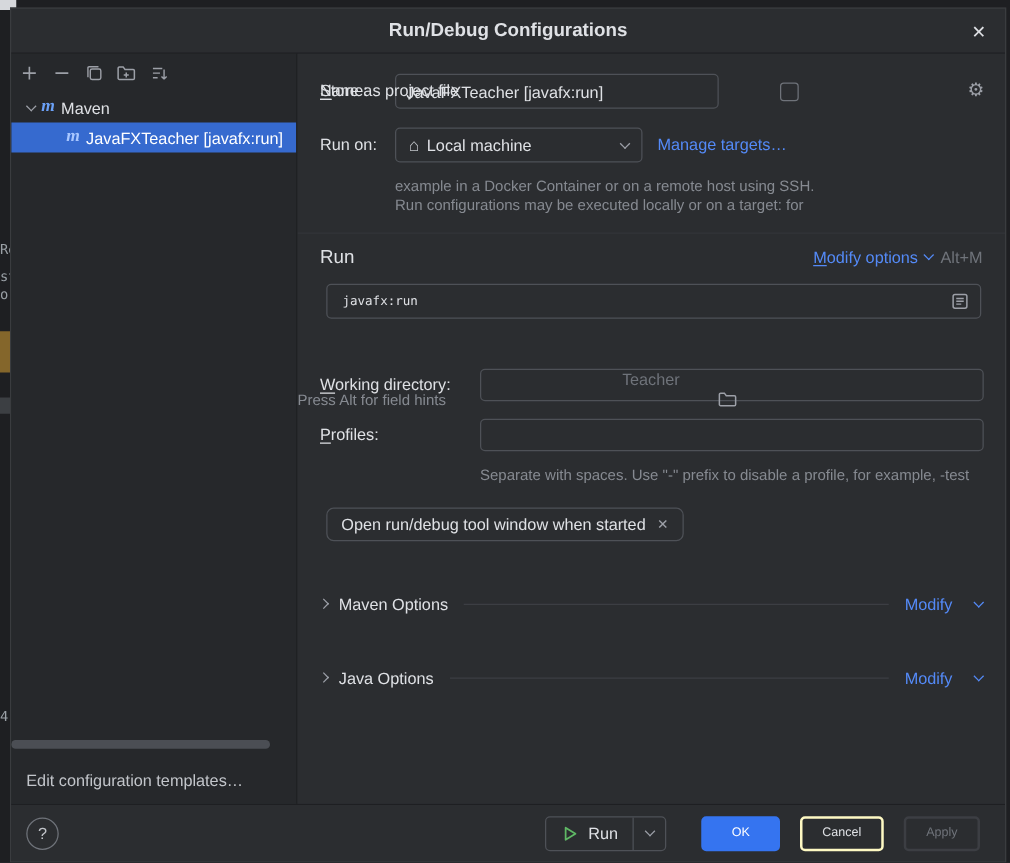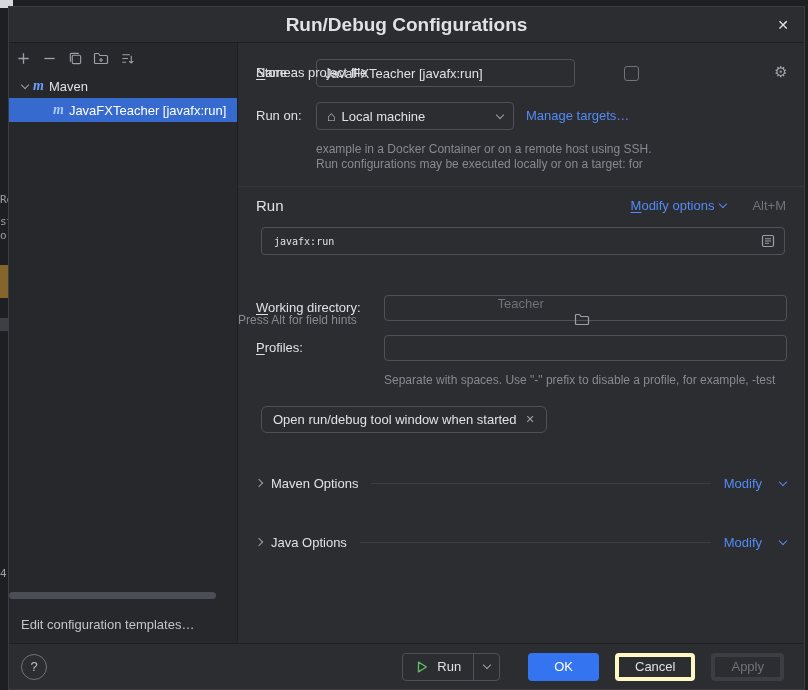--- a/index.html
+++ b/index.html
@@ -16,21 +16,21 @@
   .bg-block-yellow { position:absolute; left:0; top:265px; width:8px; height:33px; background:#84662b; }
   .bg-block-gray   { position:absolute; left:0; top:318px; width:8px; height:13px; background:#3c3f43; }
   .corner-artifact { position:absolute; left:0; top:0; width:13px; height:8px; background:#d6d8dc; }
 
   
   .dialog {
     position:absolute; left:8px; top:6px; width:797px; height:684px;
     background:#2b2d30; border:1px solid #3a3c3f; display:flex; flex-direction:column;
   }
   .titlebar { flex:0 0 36px; position:relative; display:flex; align-items:center; justify-content:center; border-bottom:1px solid #1e1f22; }
-  .titlebar .title { font-size:19px; font-weight:600; color:#dfe1e5; }
+  .titlebar .title { font-size:15px; font-weight:600; color:#dfe1e5; }
   .close-btn { position:absolute; right:8px; top:5px; width:26px; height:26px; display:flex; align-items:center; justify-content:center; color:#dfe1e5; font-size:14px; border-radius:4px; cursor:default; }
 
   .middle { flex:1; display:flex; min-height:0; }
 
   
   .sidebar { flex:0 0 229px; background:#26282b; border-right:1px solid #1e1f22; position:relative; overflow:hidden; }
   .side-toolbar { display:flex; align-items:center; gap:10px; padding:7px 0 6px 6px; }
   .tb-icon { width:16px; height:16px; color:#9da0a8; display:flex; align-items:center; justify-content:center; }
   .tb-icon svg { display:block; }
   .tree { margin-top:2px; }
@@ -69,21 +69,21 @@
   .select .chev { margin-left:auto; }
   .manage-link { position:absolute; left:288px; top:6px; color:var(--link,#548af7); }
 
   .runon-help { position:absolute; left:78px; top:99px; line-height:15px; }
   .separator { position:absolute; left:0; right:0; top:143px; height:1px; background:#333539; }
 
   .run-header { position:absolute; left:18px; right:18px; top:150px; height:24px; display:flex; align-items:center; }
   .run-header .section-title { font-size:15px; }
   .run-header .right { margin-left:auto; display:flex; align-items:center; gap:6px; }
   .link { color:var(--link,#548af7); }
-  .shortcut { color:#6f737a; margin-left:20px; }
+  .shortcut { color:#6f737a; margin-left:0; }
 
   .cmd-field { position:absolute; left:23px; top:184px; width:524px; height:28px; border:1px solid #4e5157; border-radius:4px; display:flex; align-items:center; padding:0 8px; }
   .cmd-field input { flex:1; min-width:0; background:transparent; border:none; outline:none; color:#dfe1e5; font-family:"DejaVu Sans Mono", monospace; font-size:10px; padding:0 4px; }
   .cmd-icon { color:#9da0a8; display:flex; }
   .cmd-hint { position:absolute; left:0; top:222px;margin-top:48px; }
 
   .row-workdir { position:absolute; top:252px; left:0; right:0; height:26px; }
   .row-workdir .flabel { position:absolute; left:18px; top:5px; }
   .wide-field { position:absolute; left:146px; top:0; width:403px; height:26px;flex-direction:column; }
   .folder-icon { color:#9da0a8; display:flex; padding-right:7px; }
@@ -98,21 +98,21 @@
   .opt-header { position:absolute; left:18px; right:18px; height:24px; display:flex; align-items:center; gap:9px; }
   .opt-header.maven { top:428px;align-items:center; }
   .opt-header.java  { top:487px; }
   .opt-header .line { flex:1; height:1px; background:#3c3e43; margin:0 4px; }
   .opt-header .modify { display:flex; align-items:center; gap:18px; }
 
   
   .footer { flex:0 0 46px; border-top:1px solid #1e1f22; display:flex; align-items:center; padding:0 20px 0 12px; background:#2b2d30; }
   .help-btn { width:26px; height:26px; border:1px solid #6f737a; border-radius:50%; display:flex; align-items:center; justify-content:center; color:#c0c3c8; font-size:13px; }
   .footer .right-group { margin-left:auto; display:flex; align-items:center; gap:16px; }
-  .btn { height:28px; border-radius:4px; border:4px solid #fef9c3; background:transparent; color:#dfe1e5; font-size:13px; display:inline-flex; align-items:center; justify-content:center; padding:0 16px; }
+  .btn { height:28px; border-radius:4px; border:2px solid #fef9c3; background:transparent; color:#dfe1e5; font-size:10px; display:inline-flex; align-items:center; justify-content:center; padding:0 16px; }
   .btn.primary { background:var(--accent,#3574f0); border-color:var(--accent,#3574f0); color:#ffffff; padding:0 22px; }
   .btn.disabled { color:#6f737a; border-color:#3c3e43; }
   .split-btn { height:28px; border:1px solid #4e5157; border-radius:4px; display:inline-flex; align-items:stretch; margin-right:12px; }
   .split-main { display:flex; align-items:center; gap:8px; padding:0 12px; }
   .split-chev { width:26px; display:flex; align-items:center; justify-content:center; border-left:1px solid #4e5157; }
 </style>
 </head>
 <body>
 
 <div class="ide-strip">

